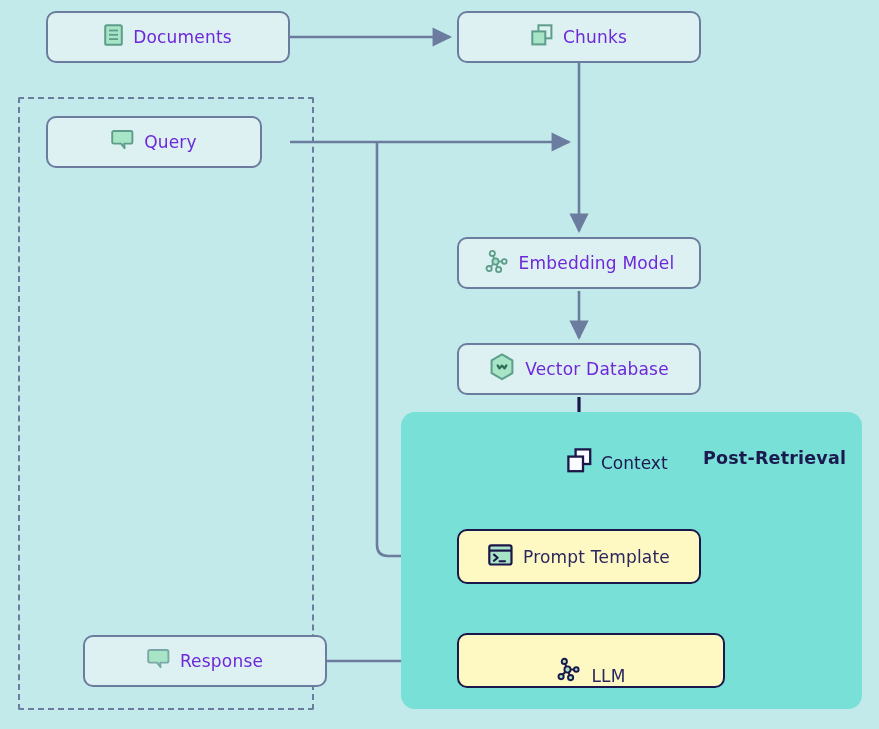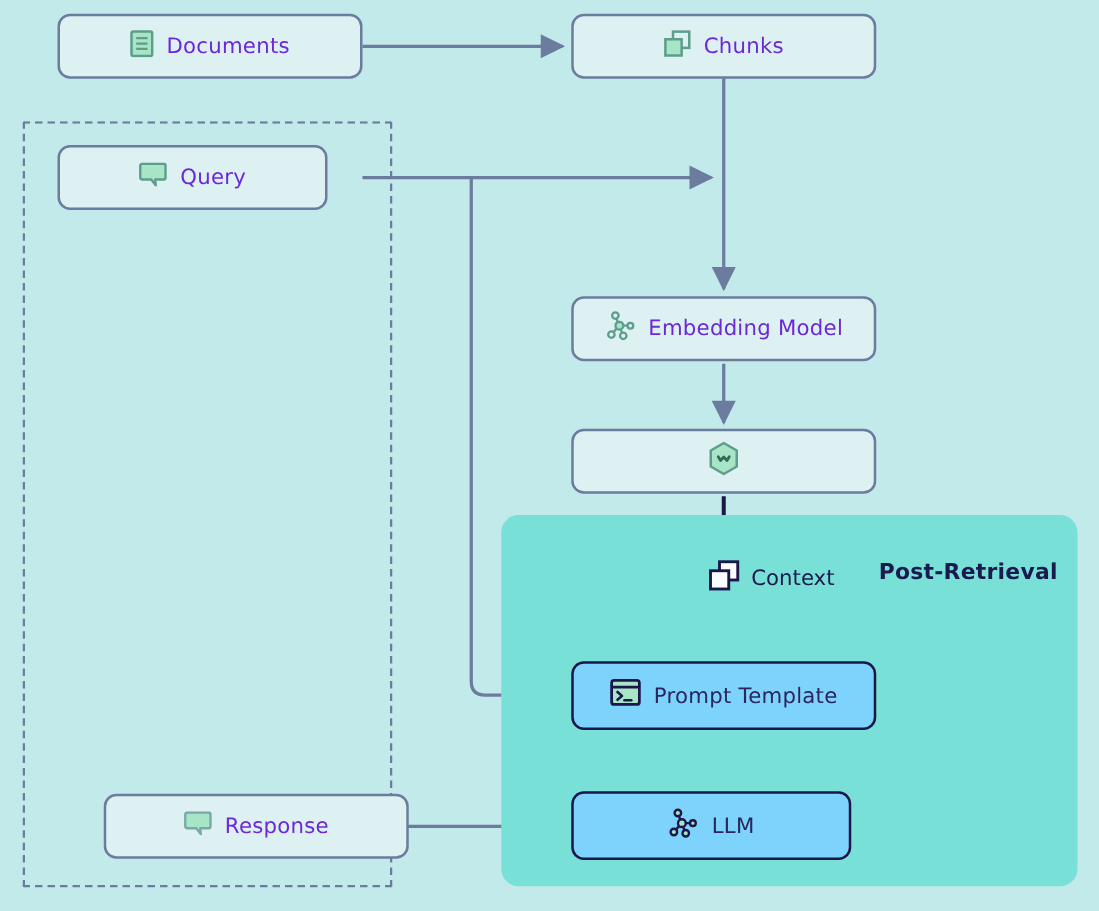--- a/index.html
+++ b/index.html
@@ -34,21 +34,21 @@
     background: #ddf1f2;
     border: 2.5px solid #6b7c9e;
     color: #6d28d9;
     font-size: 17px;
     letter-spacing: .2px;
     white-space: nowrap;
   }
   .node .lbl { display: inline-block; }
   
   .node.dark {
-    background: #7dd3fc;
+    background: #fef9c3;
     border: 2.5px solid #1b174a;
     color: #2a2660;
   }
   
   .dashed-group {
     position: absolute;
     box-sizing: border-box;
     border: 2.5px dashed #6b7c9e;
     border-radius: 2px;
     background: transparent;
@@ -170,20 +170,21 @@
     <span class="lbl">Embedding Model</span>
   </div>
 
   <div class="node" style="left:457px; top:343px; width:244px; height:52px;">
     <span class="icon">
       <svg width="26" height="28" viewBox="0 0 26 28">
         <path d="M13,1.4 L23.4,7.4 L23.4,20.2 L13,26.2 L2.6,20.2 L2.6,7.4 Z" fill="#a8e4c6" stroke="#5d9e8a" stroke-width="2" stroke-linejoin="round"></path>
         <path d="M8.6,12.4 L10.4,15.4 L13,12.6 L15.6,15.4 L17.4,12.4" fill="none" stroke="#2e6d57" stroke-width="2.2" stroke-linejoin="round" stroke-linecap="round"></path>
       </svg>
     </span>
+    <span class="lbl">Vector Database</span>
   </div>
 
   <div class="float-label" style="left:522px; top:448px;">
     <span class="icon">
       <svg width="25" height="25" viewBox="0 0 25 25">
         <rect x="8.6" y="1.4" width="14.6" height="14.6" fill="#fbfcff" stroke="#1b174a" stroke-width="2.3"></rect>
         <rect x="1.4" y="8.6" width="14.6" height="14.6" fill="#fbfcff" stroke="#1b174a" stroke-width="2.3"></rect>
       </svg>
     </span>
     <span class="lbl">Context</span>
@@ -194,21 +195,21 @@
       <svg width="25" height="22" viewBox="0 0 25 22">
         <rect x="1.3" y="1.3" width="22.2" height="19.2" rx="2" fill="#a8e4c6" stroke="#1b174a" stroke-width="2.2"></rect>
         <line x1="1.3" y1="6.6" x2="23.5" y2="6.6" stroke="#1b174a" stroke-width="2.2"></line>
         <path d="M6,10.6 L9.6,13.7 L6,16.8" fill="none" stroke="#1b174a" stroke-width="2.1" stroke-linecap="round" stroke-linejoin="round"></path>
         <line x1="11.6" y1="17.2" x2="17" y2="17.2" stroke="#1b174a" stroke-width="2.1" stroke-linecap="round"></line>
       </svg>
     </span>
     <span class="lbl">Prompt Template</span>
   </div>
 
-  <div class="node dark" style="left:457px; top:633px; width:224px; height:55px;">
+  <div class="node dark" style="left:457px; top:633px; width:268px; height:55px;align-items:flex-end;">
     <span class="icon">
       <svg width="25" height="25" viewBox="0 0 25 25">
         <g stroke="#1b174a" stroke-width="1.9" fill="none">
           <line x1="11.5" y1="12.5" x2="8.5" y2="5.5"></line>
           <line x1="11.5" y1="12.5" x2="19" y2="12.5"></line>
           <line x1="11.5" y1="12.5" x2="6" y2="18.5"></line>
           <line x1="11.5" y1="12.5" x2="14" y2="19.5"></line>
         </g>
         <circle cx="11.5" cy="12.5" r="3.1" fill="#a8e4c6" stroke="#1b174a" stroke-width="1.9"></circle>
         <circle cx="8.3" cy="4.4" r="2.6" fill="#a8e4c6" stroke="#1b174a" stroke-width="1.9"></circle>

